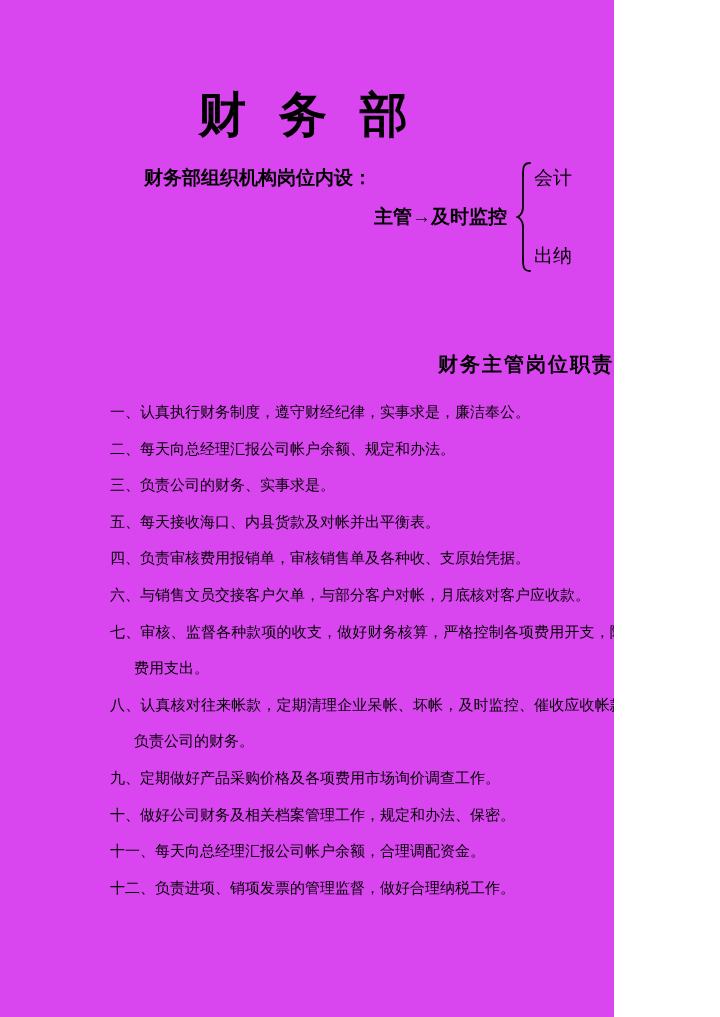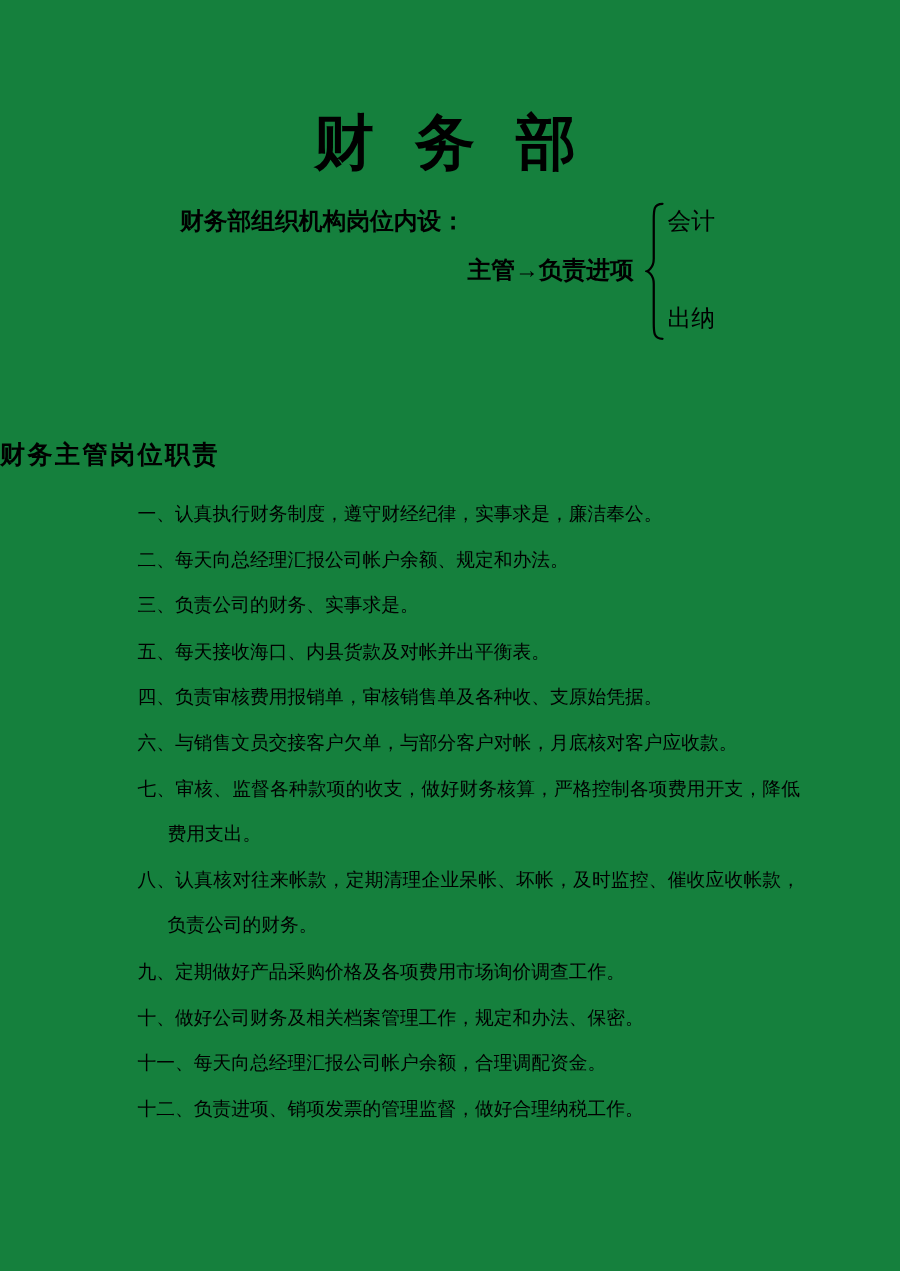--- a/index.html
+++ b/index.html
@@ -2,23 +2,23 @@
 <html><head>
 <meta charset="utf-8">
 <style>
   html, body {
     margin: 0;
     padding: 0;
     background: #ffffff;
   }
   .page {
     position: relative;
-    width: 720px;
+    width: 614px;
     height: 1017px;
-    background: #15803d;
+    background: #d946ef;
     color: #000000;
     font-family: "Liberation Serif", "DejaVu Serif", serif;
     overflow: hidden;
   }
   .doc-title {
     position: absolute;
     top: 88px;
     left: 0;
     width: 100%;
     margin: 0;
@@ -67,21 +67,21 @@
     white-space: nowrap;
   }
   .org-branch-top { top: 166px; }
   .org-branch-bottom { top: 244px; }
   .section-title {
     position: absolute;
     top: 351px;
     left: 0;
     width: 100%;
     margin: 0;
-    text-align: left;
+    text-align: right;
     font-family: "Liberation Sans", "DejaVu Sans", sans-serif;
     font-size: 20px;
     font-weight: bold;
     letter-spacing: 2px;
     line-height: 26px;
   }
   .duties {
     position: absolute;
     left: 110px;
     top: 394px;
@@ -102,21 +102,21 @@
 </style>
 </head>
 <body>
 
 <main class="page">
 
   <h1 class="doc-title">财 务 部</h1>
 
   <p class="intro-label">财务部组织机构岗位内设：</p>
 
-  <p class="org-chain">主管→负责进项</p>
+  <p class="org-chain">主管→及时监控</p>
 
   <svg class="org-brace" width="16" height="112" viewBox="0 0 16 112" aria-hidden="true">
     <path d="M14 2 C7 2 7 7 7 15 L7 46 C7 54 1.5 56 1.5 56 C1.5 56 7 58 7 66 L7 97 C7 105 7 110 14 110" fill="none" stroke="#000000" stroke-width="1.8" stroke-linecap="round"></path>
   </svg>
 
   <p class="org-branch org-branch-top">会计</p>
 
   <p class="org-branch org-branch-bottom">出纳</p>
 
   <h2 class="section-title">财务主管岗位职责</h2>

